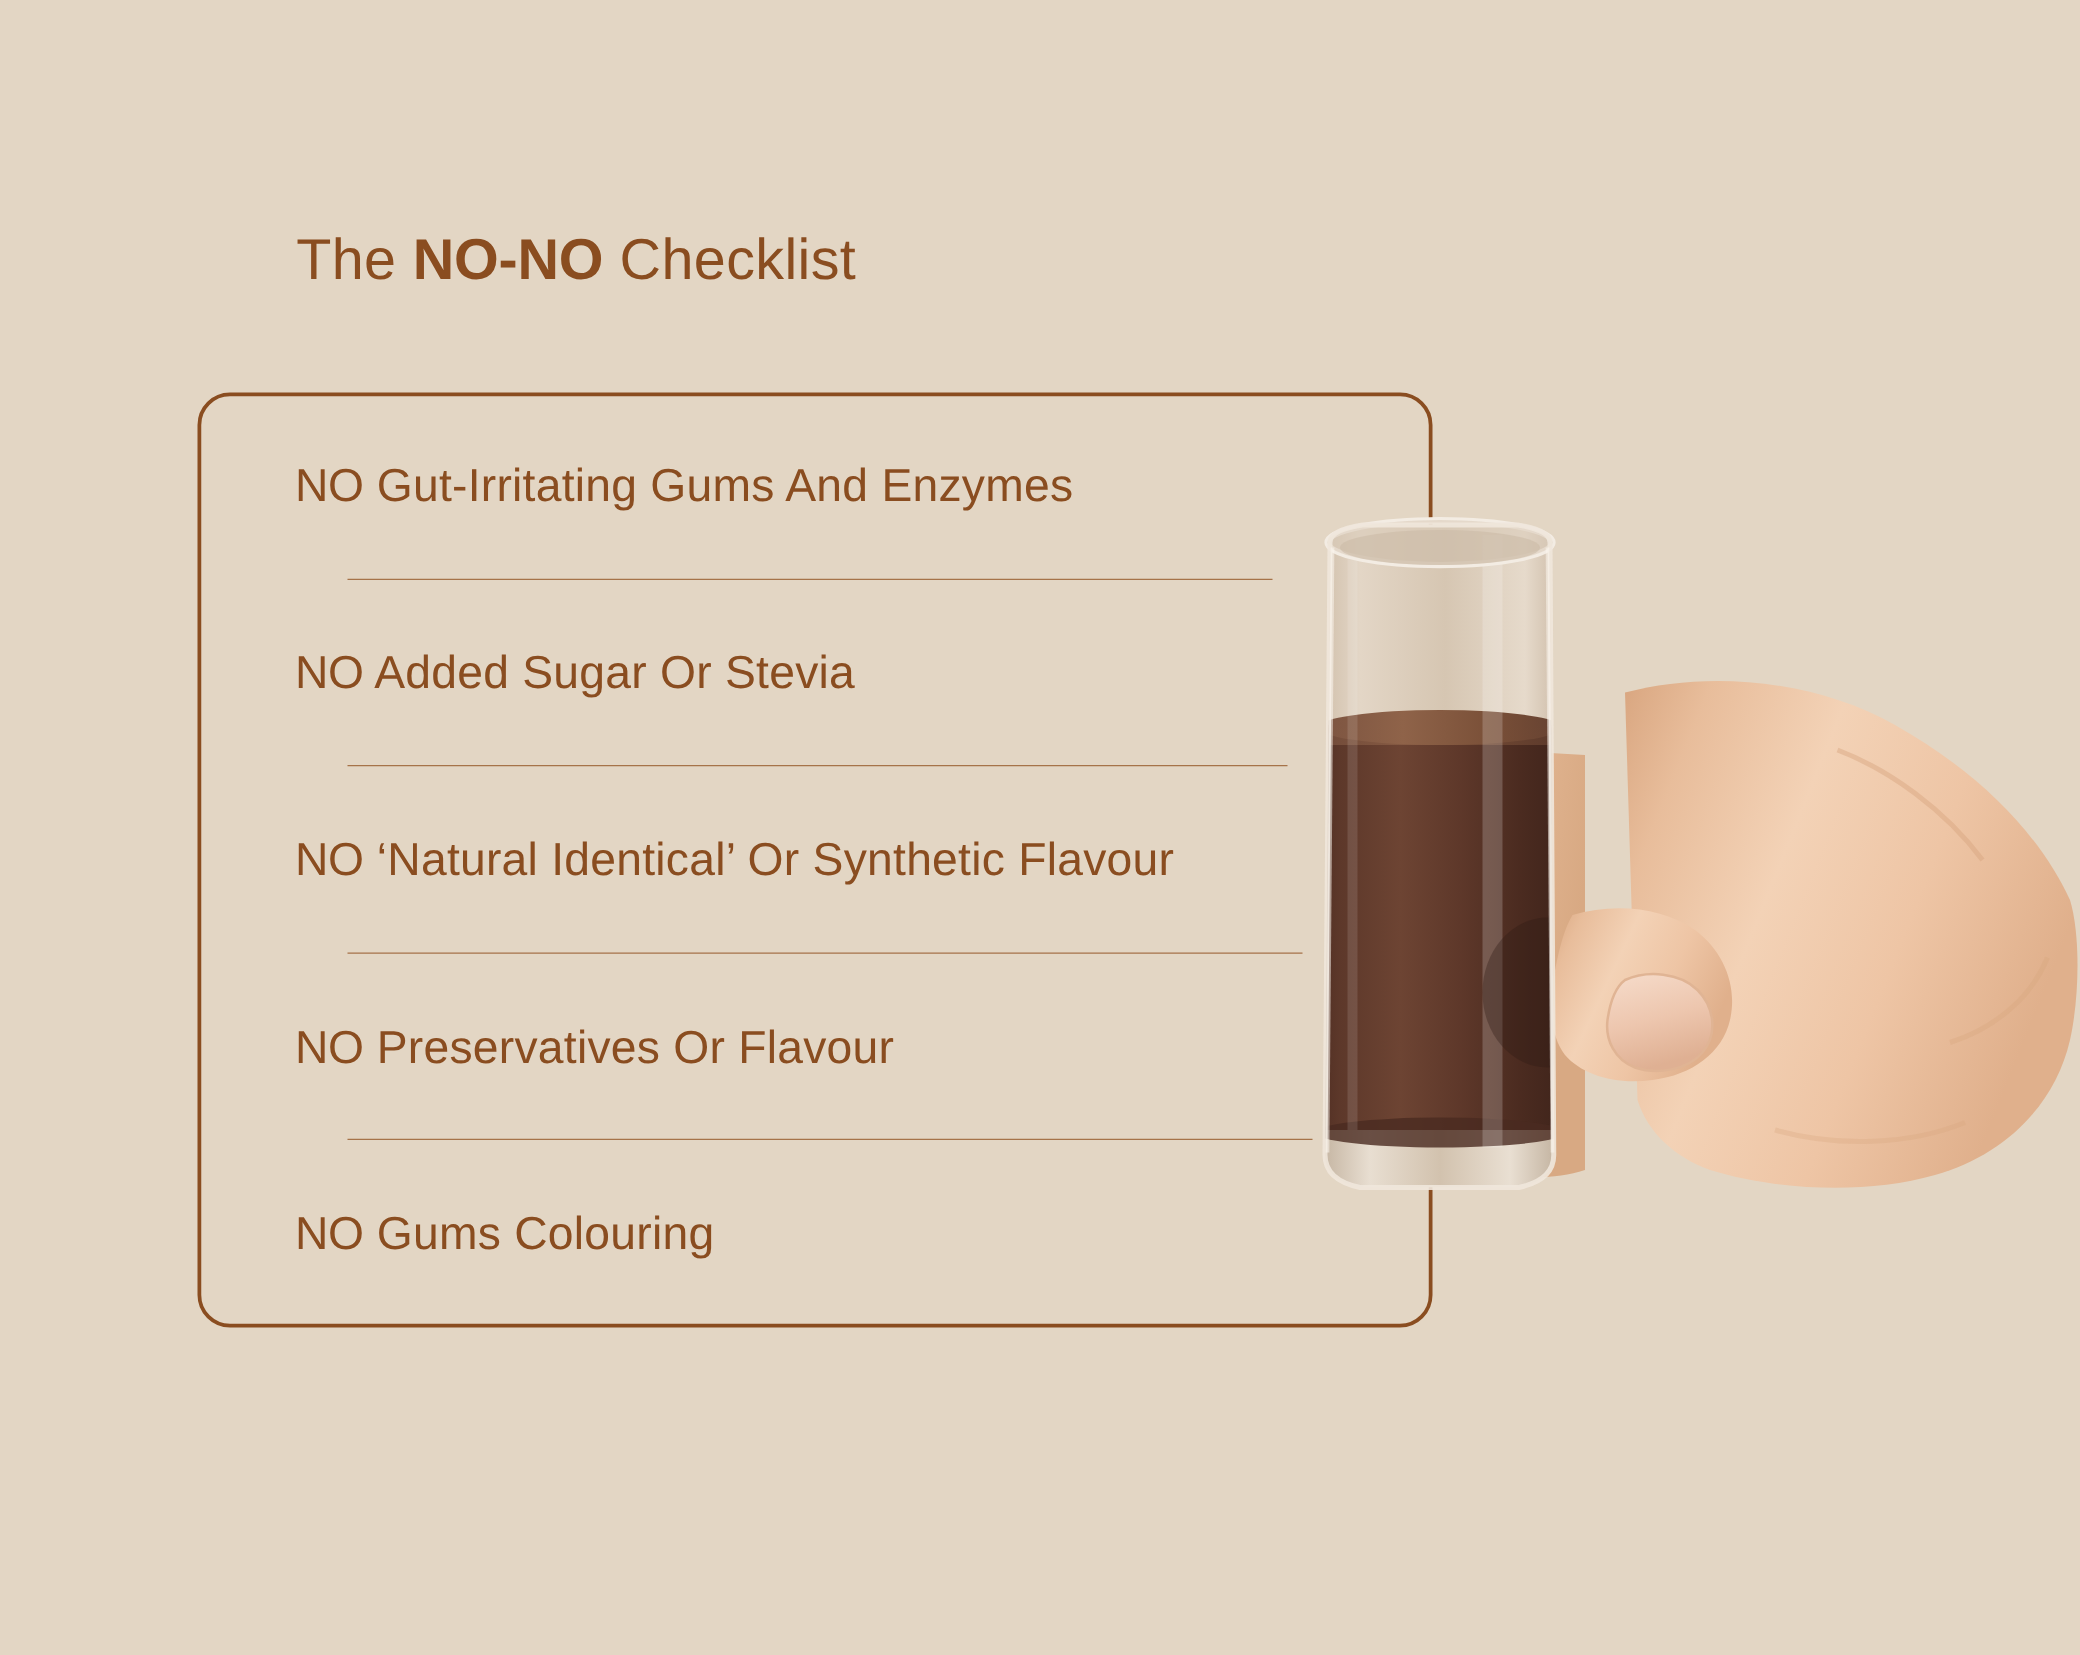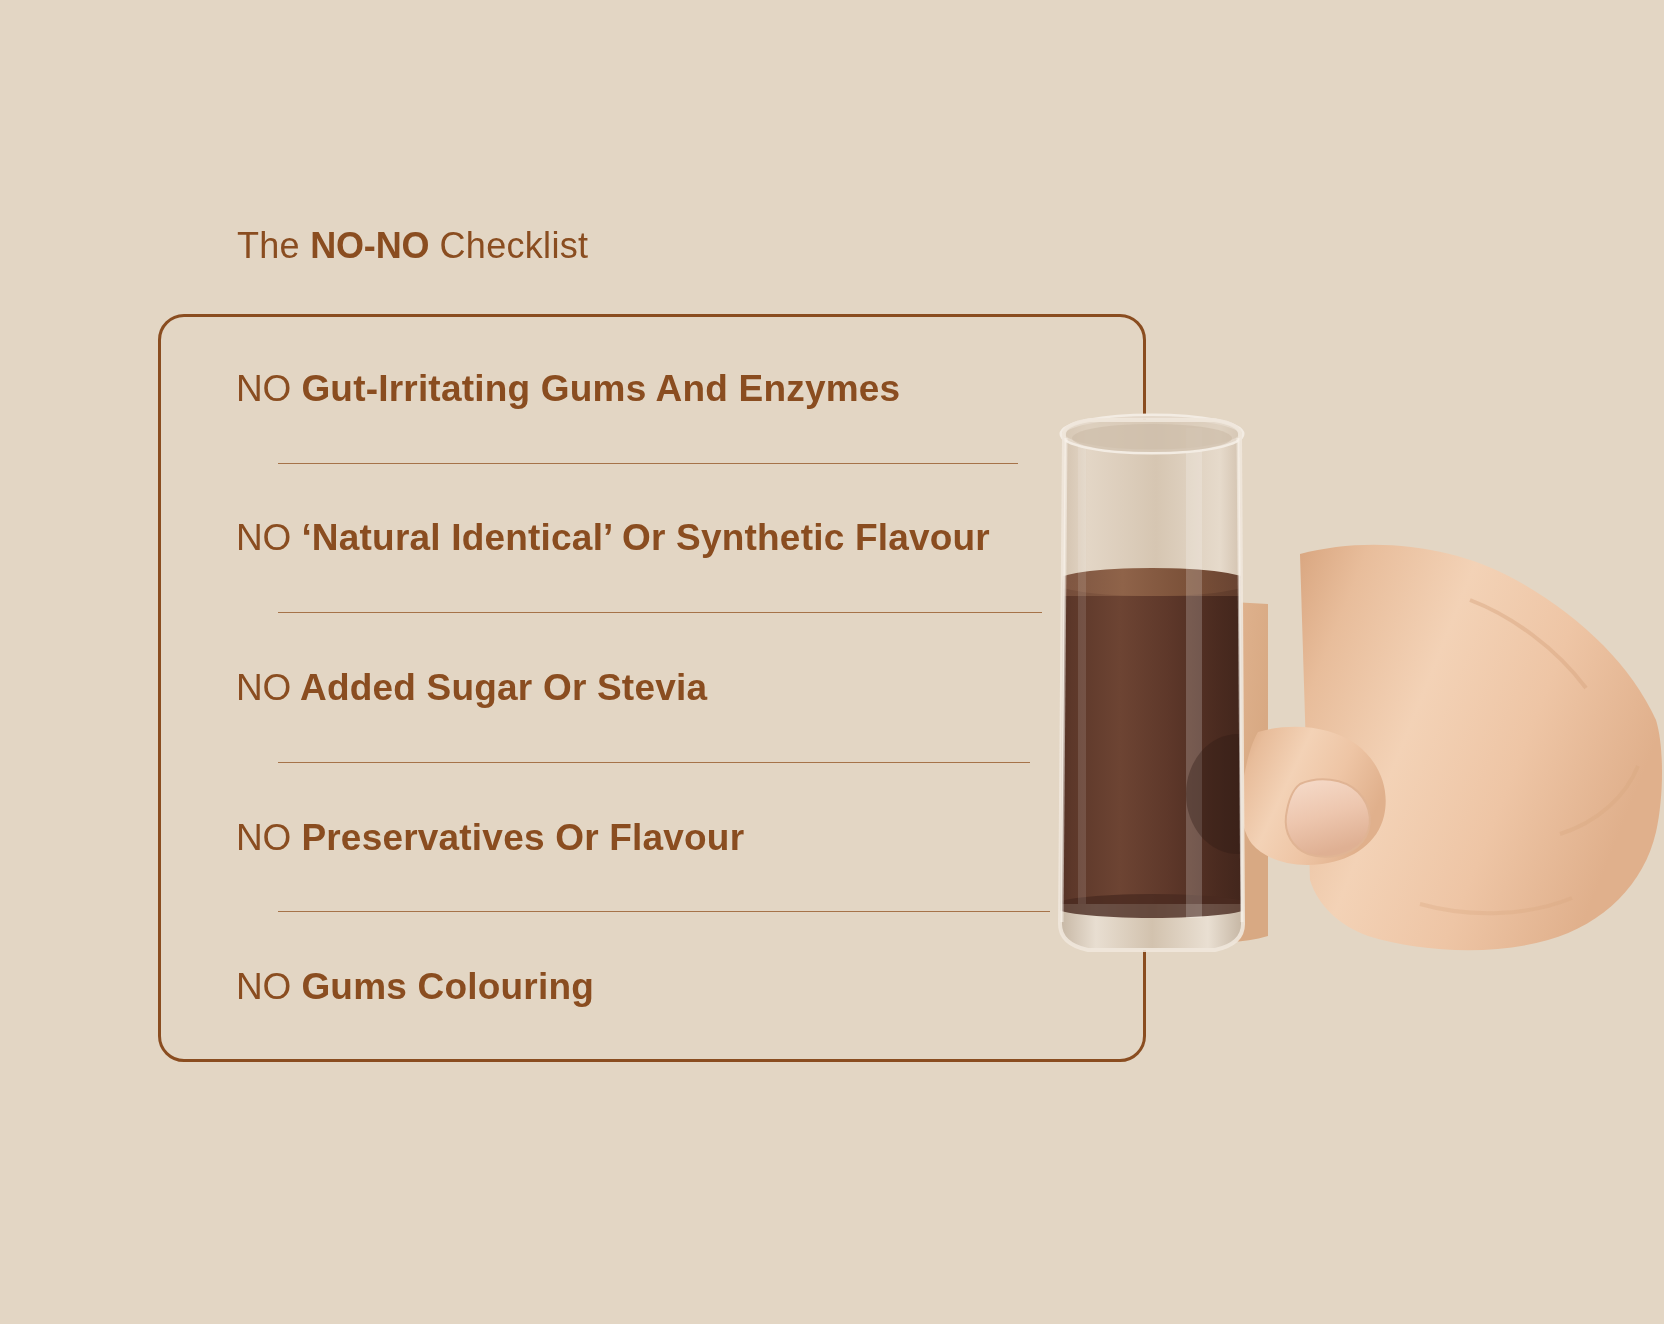--- a/index.html
+++ b/index.html
@@ -23,27 +23,26 @@
     height: 1324px;
     background: #e3d6c4;
     overflow: hidden;
   }
 
   
   .title {
     position: absolute;
     left: 237px;
     top: 178px;
-    font-size: 36px;
+    font-size: 46px;
     line-height: 58px;
     letter-spacing: 0.3px;
     color: #8a4d20;
     font-weight: 400;
     white-space: nowrap;
-    margin-top: 39px;
   }
   .title .strong {
     font-weight: 700;
     letter-spacing: -0.2px;
   }
 
   
   .checklist-frame {
     position: absolute;
     left: 158px;
@@ -78,21 +77,21 @@
     line-height: 46px;
     color: #8a4d20;
     white-space: nowrap;
     letter-spacing: 0.2px;
   }
   .row-text .no {
     font-weight: 400;
     letter-spacing: -0.3px;
   }
   .row-text .rest {
-    font-weight: 700;
+    font-weight: 400;
   }
 
   .divider {
     position: absolute;
     left: 42px;
     bottom: 0;
     height: 1px;
     background: #9b6234;
     opacity: 0.85;
   }
@@ -137,30 +136,30 @@
 
     <div class="row">
       <div class="row-text">
         <span class="no">NO</span><span class="rest"> Gut-Irritating Gums And Enzymes</span>
       </div>
       <div class="divider w1"></div>
     </div>
 
     <div class="row">
       <div class="row-text">
+        <span class="no">NO</span><span class="rest"> Added Sugar Or Stevia</span>
+      </div>
+      <div class="divider w2"></div>
+    </div>
+
+    <div class="row">
+      <div class="row-text">
         <span class="no">NO</span><span class="rest"> ‘Natural Identical’ Or Synthetic Flavour</span>
       </div>
       <div class="divider w3"></div>
-    </div>
-
-    <div class="row">
-      <div class="row-text">
-        <span class="no">NO</span><span class="rest"> Added Sugar Or Stevia</span>
-      </div>
-      <div class="divider w2"></div>
     </div>
 
     <div class="row">
       <div class="row-text">
         <span class="no">NO</span><span class="rest"> Preservatives Or Flavour</span>
       </div>
       <div class="divider w4"></div>
     </div>
 
     <div class="row">

